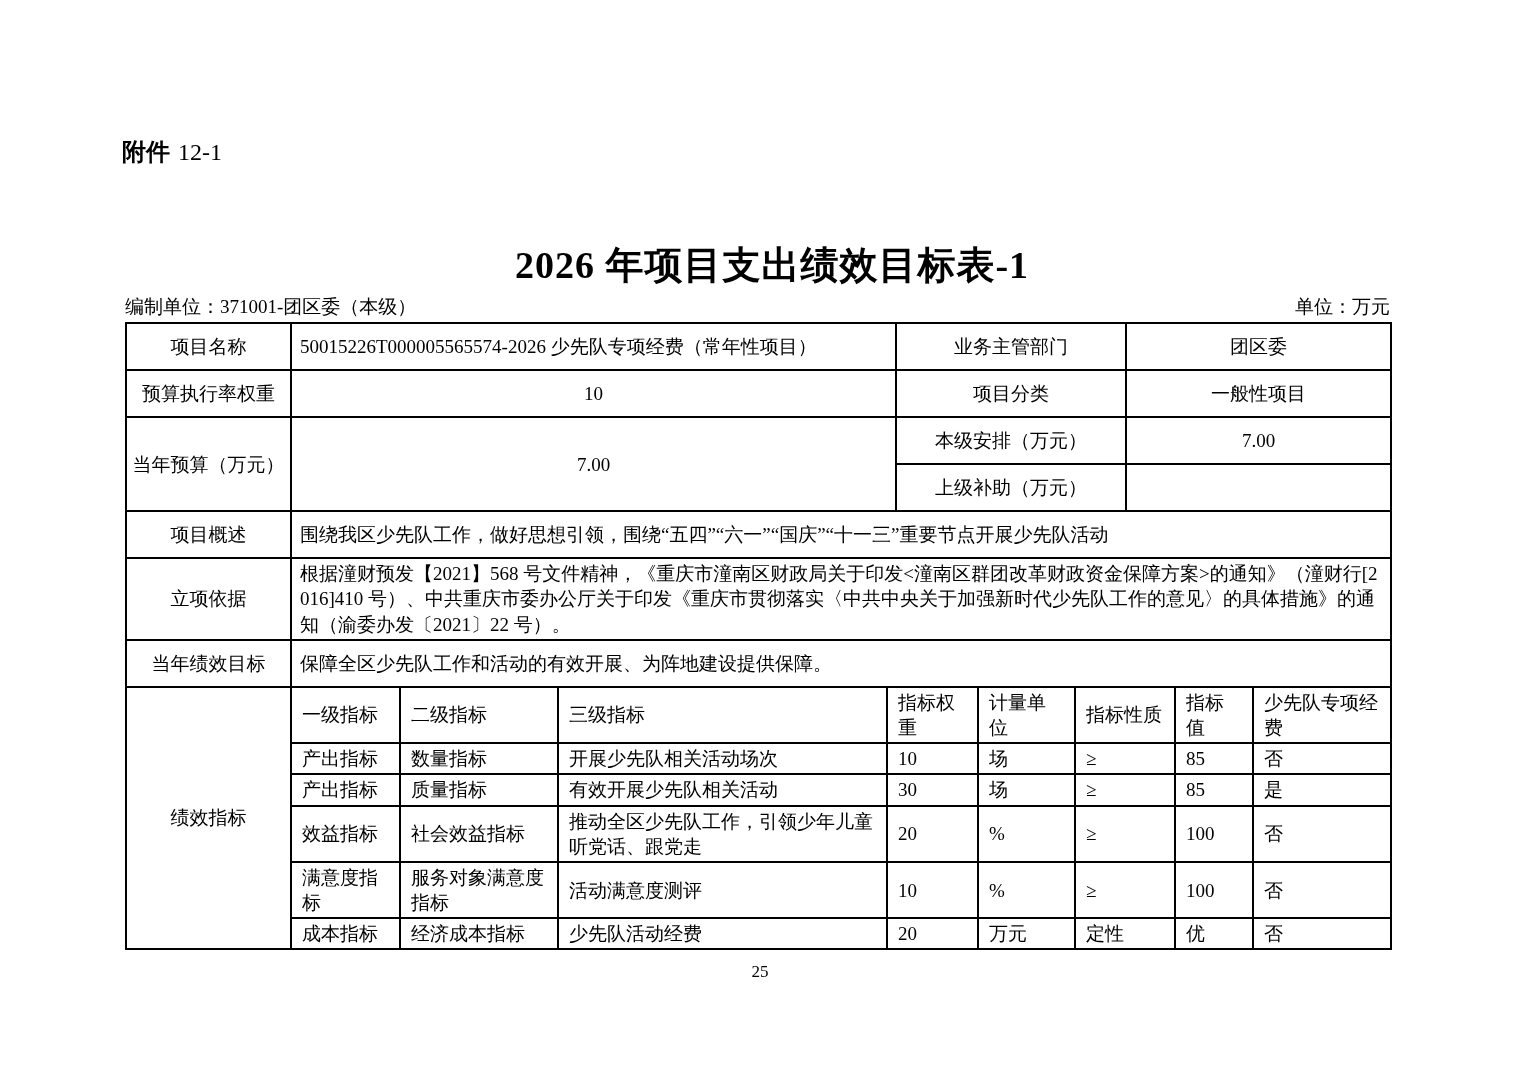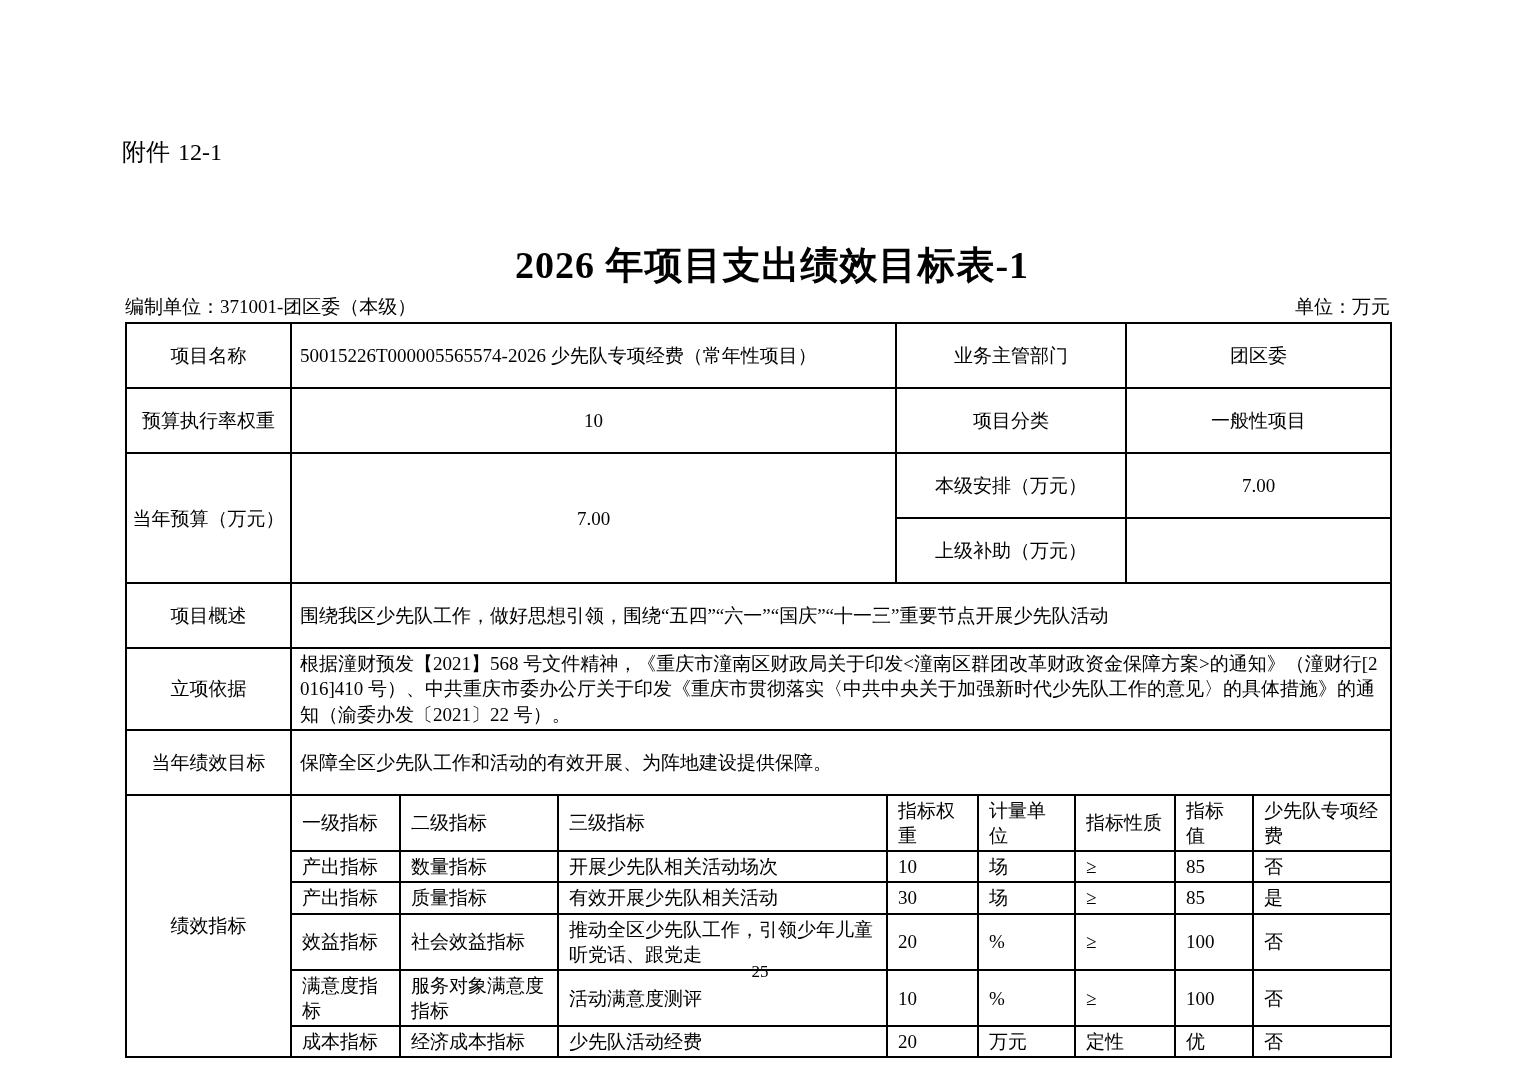--- a/index.html
+++ b/index.html
@@ -10,21 +10,21 @@
     color:#000;
     position:relative;
     overflow:hidden;
   }
   .page { position:absolute; left:0; top:0; width:1520px; height:1074px; background:#fff; }
 
   .attachment {
     position:absolute; left:122px; top:136px;
     font-size:24px;
   }
-  .attachment .prefix { font-family:"Liberation Sans","DejaVu Sans",sans-serif; font-weight:normal;margin-top:24px; }
+  .attachment .prefix { font-family:"Liberation Sans","DejaVu Sans",sans-serif; font-weight:bold;margin-top:24px; }
   .attachment .num { font-family:"Liberation Serif","DejaVu Serif",serif; margin-left:8px; }
 
   .doc-title {
     position:absolute; left:0; top:240px; width:1520px;
     text-align:center; font-size:38px; font-weight:bold; letter-spacing:1px;padding-left:24px;
   }
 
   .meta-row {
     position:absolute; left:125px; top:294px; width:1265px;
     display:flex; justify-content:space-between; align-items:flex-start;
@@ -35,21 +35,21 @@
 
   table { border-collapse:collapse; table-layout:fixed; width:1265px; }
   td {
     border:2px solid #000;
     font-size:19px; line-height:1.32;
     padding:2px 8px;
     vertical-align:middle;
     word-break:break-all;
     overflow:hidden;
   }
-  .lbl { text-align:center; padding:19px 4px; }
+  .lbl { text-align:center; padding:10px 4px; }
   .ctr { text-align:center; }
   .lft { text-align:left; }
   #tableB { margin-top:-2px; }
   #tableB td { padding:2px 10px; text-align:left; }
   #tableB td.lbl { text-align:center; }
 
   .rA1{height:31px} .rA2{height:32px} .rA3{height:33px} .rA4{height:32px}
   .rA5{height:30px} .rA6{height:80px} .rA7{height:31px}
   .rB0{height:31px} .rB1{height:31px} .rB2{height:32px}
   .rB3{height:53px} .rB4{height:52px} .rB5{height:31px}

